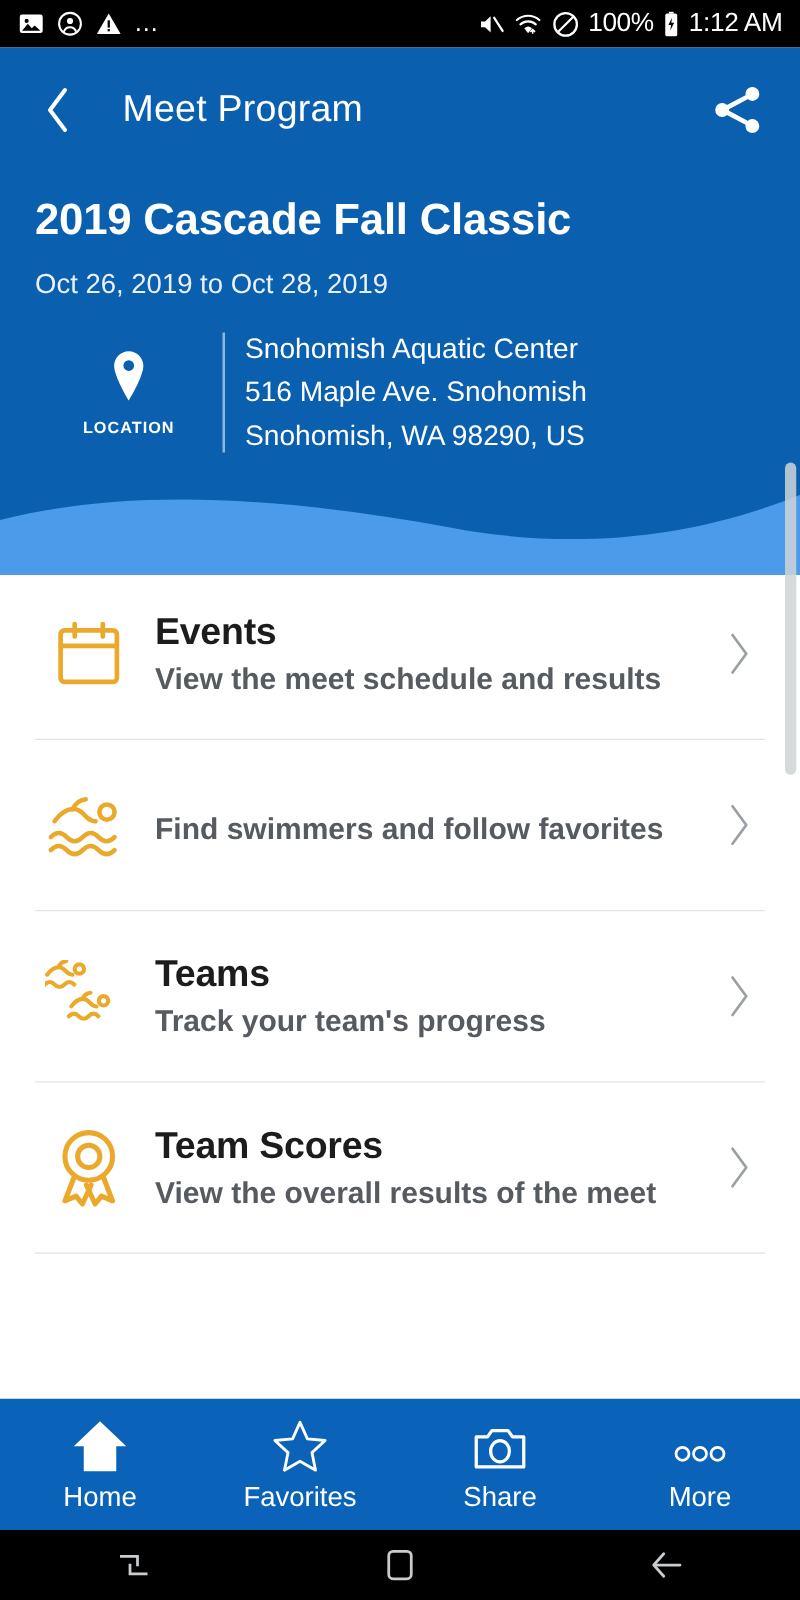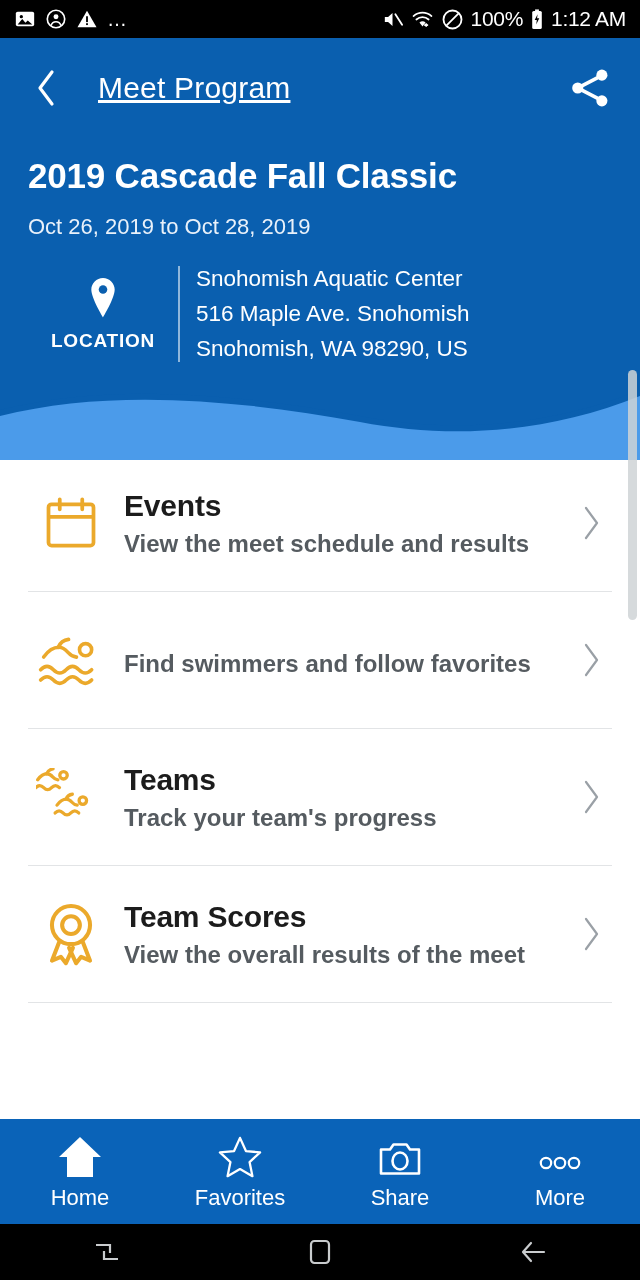--- a/index.html
+++ b/index.html
@@ -34,42 +34,41 @@
     height:100px; display:flex; align-items:center; padding:0 22px;
     position:relative;
   }
   .back-btn{
     width:48px; height:48px; display:flex; align-items:center; justify-content:center;
     color:#fff; font-size:34px; line-height:1; font-weight:300;
   }
   .appbar-title{
     color:#ffffff; font-size:30px; font-weight:400; margin-left:28px;
     letter-spacing:0.2px;
-    text-decoration:underline;
   }
   .share-btn{
     position:absolute; right:24px; top:50%; transform:translateY(-50%);
     width:52px; height:52px; display:flex; align-items:center; justify-content:center;
   }
   .meet-title{
     color:#ffffff; font-size:35px; font-weight:600; padding:0 28px;
     margin-top:18px; letter-spacing:-0.2px;
   }
   .meet-dates{
     color:#e9f1fa; font-size:22px; padding:0 28px; margin-top:18px; font-weight:400;
   }
   .location-block{
     display:flex; align-items:center; margin-top:26px; padding:0 28px;
   }
   .loc-left{
     width:150px; display:flex; flex-direction:column; align-items:center;
   }
   .loc-pin{ margin-bottom:6px; }
   .loc-label{
-    color:#ffffff; font-size:19px; font-weight:700; letter-spacing:0.8px;text-align:center;
+    color:#ffffff; font-size:13px; font-weight:700; letter-spacing:0.8px;text-align:center;
   }
   .loc-divider{
     width:2px; height:96px; background:rgba(255,255,255,0.55); margin:0 16px 0 0;
   }
   .loc-lines{ display:flex; flex-direction:column; gap:9px; }
   .loc-line{ color:#ffffff; font-size:22.5px; font-weight:400; }
 
   
   .wave-wrap{
     position:absolute; top:390px; left:0; width:640px; height:70px; z-index:3;

